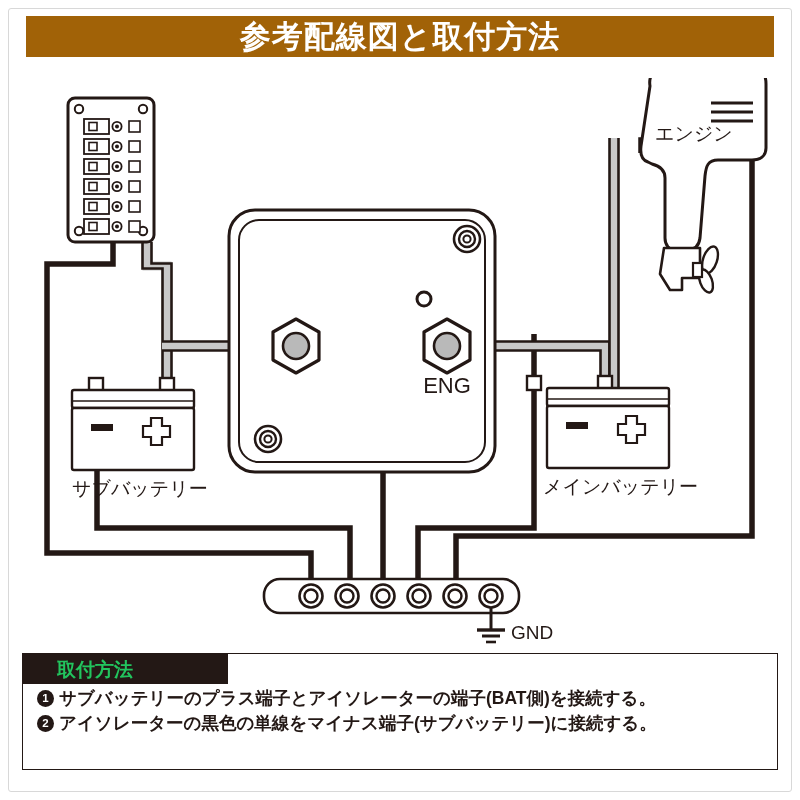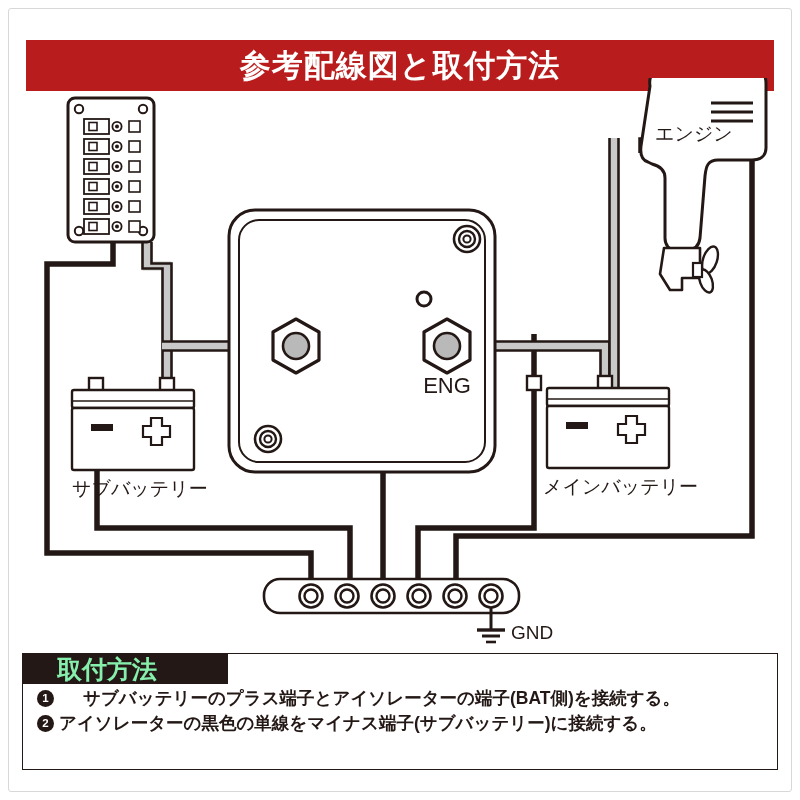--- a/index.html
+++ b/index.html
@@ -25,24 +25,24 @@
     width: 784px;
     height: 784px;
     border: 1px solid #d8d8d8;
     box-sizing: border-box;
     border-radius: 3px;
     pointer-events: none;
   }
   #title-bar {
     position: absolute;
     left: 26px;
-    top: 40px;
+    top: 16px;
     width: 748px;
-    height: 51px;
-    background: #b91c1c;
+    height: 41px;
+    background: #a16207;
     display: flex;
     align-items: center;
     justify-content: center;
   }
   #title-bar .title-text {
     color: #ffffff;
     font-size: 31px;
     font-weight: bold;
     letter-spacing: 1px;
     line-height: 1;
@@ -70,22 +70,22 @@
     top: 0;
     width: 205px;
     height: 30px;
     background: #231815;
     display: flex;
     align-items: center;
     padding-left: 34px;
     box-sizing: border-box;
   }
   #instr-header .hdr-text {
-    color: #86efac;
-    font-size: 25px;
+    color: #22c55e;
+    font-size: 19px;
     font-weight: bold;
     line-height: 1;
   }
   .instr-list {
     position: absolute;
     left: 0;
     top: 32px;
     width: 100%;
     box-sizing: border-box;
     padding: 0 10px 0 14px;
@@ -111,21 +111,20 @@
     align-items: center;
     justify-content: center;
     margin-top: 4px;
     margin-right: 5px;
   }
   .instr-body {
     flex: 1 1 auto;
   }
   .instr-line2 {
     padding-left: 0px;
-    margin-left: 24px;
   }
   .lbl {
     font-size: 19px;
     fill: #231815;
     font-family: "Liberation Sans", "DejaVu Sans", sans-serif;
   }
   .lbl-eng {
     font-size: 22px;
     fill: #231815;
     font-family: "Liberation Sans", sans-serif;

